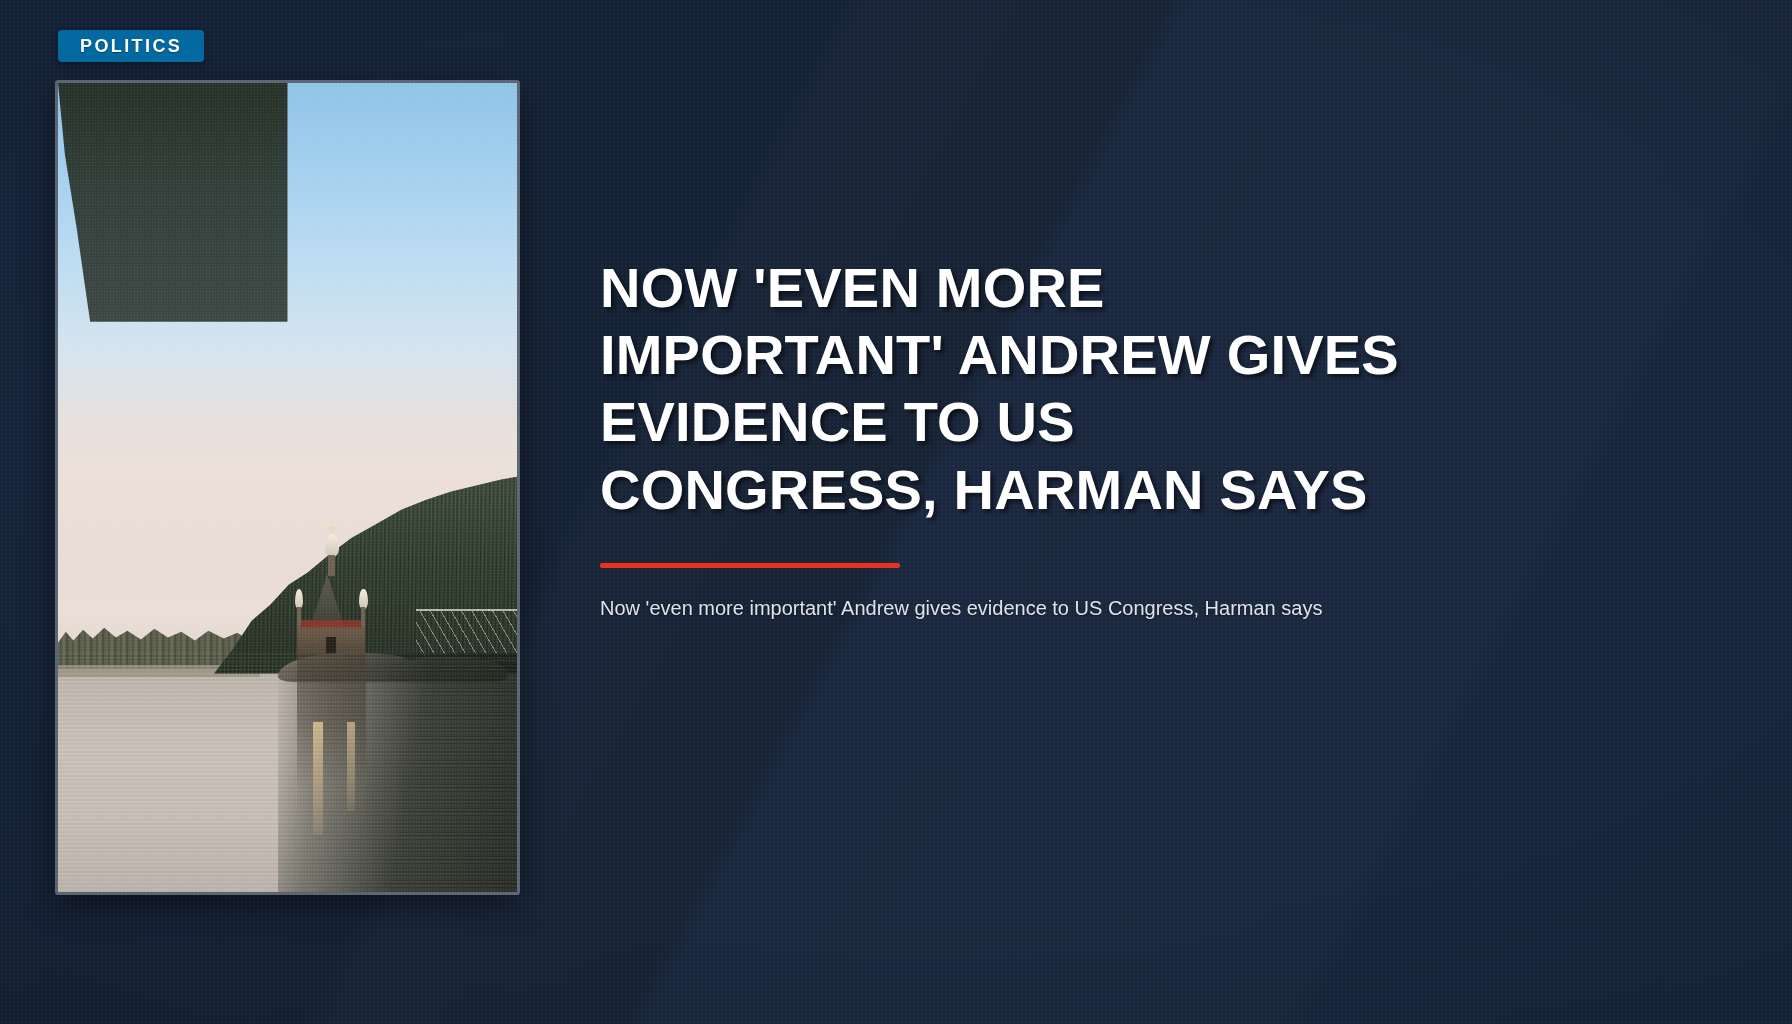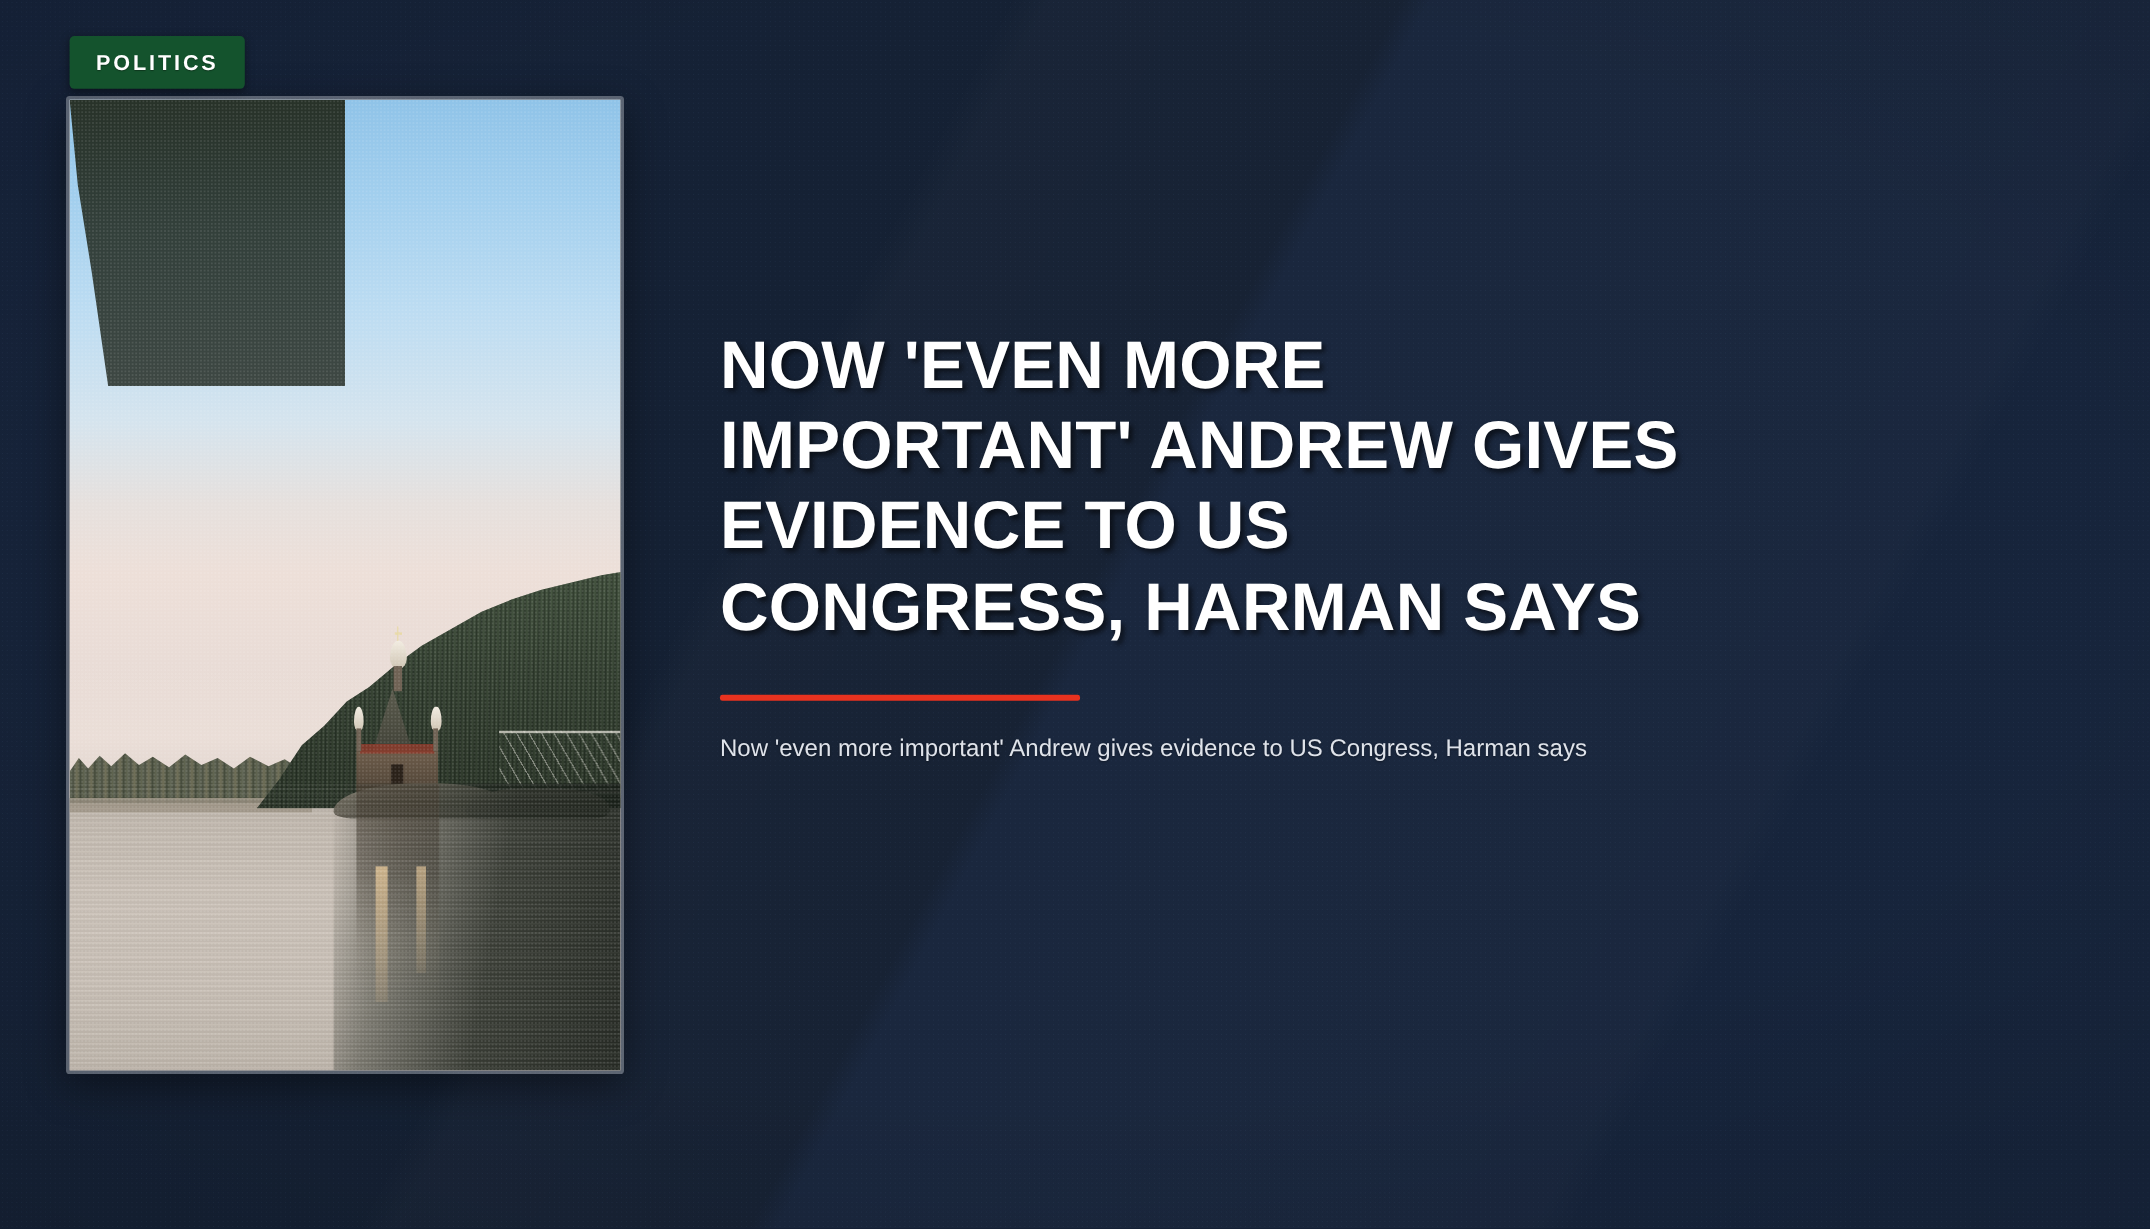--- a/index.html
+++ b/index.html
@@ -53,26 +53,26 @@
     inset: 0;
     background: radial-gradient(ellipse 120% 110% at 50% 45%,
                 rgba(0,0,0,0) 40%, rgba(0,0,0,0.28) 100%);
   }
 
   
   .badge {
     position: absolute;
     left: 58px;
     top: 30px;
-    height: 44px;
+    height: 32px;
     padding: 0 22px;
     display: flex;
     align-items: center;
     border-radius: 4px;
-    background: #14532d;
+    background: #0369a1;
     box-shadow: 0 2px 7px rgba(0,0,0,0.38);
     z-index: 5;
   }
   .badge-label {
     color: #ffffff;
     font-size: 18px;
     font-weight: bold;
     letter-spacing: 2.4px;
     line-height: 1;
     text-shadow: 0 1px 1px rgba(0,0,0,0.35);
@@ -390,21 +390,21 @@
     inset: 0;
     background-image: radial-gradient(rgba(255,255,255,0.10) 0.6px, transparent 0.7px);
     background-size: 3px 3px;
     pointer-events: none;
   }
 
   
   .content {
     position: absolute;
     left: 600px;
-    top: 270px;
+    top: 254px;
     width: 820px;
   }
   .headline {
     margin: 0;
     color: #ffffff;
     font-size: 56px;
     font-weight: bold;
     line-height: 1.20;
     letter-spacing: 0.2px;
     text-transform: uppercase;

